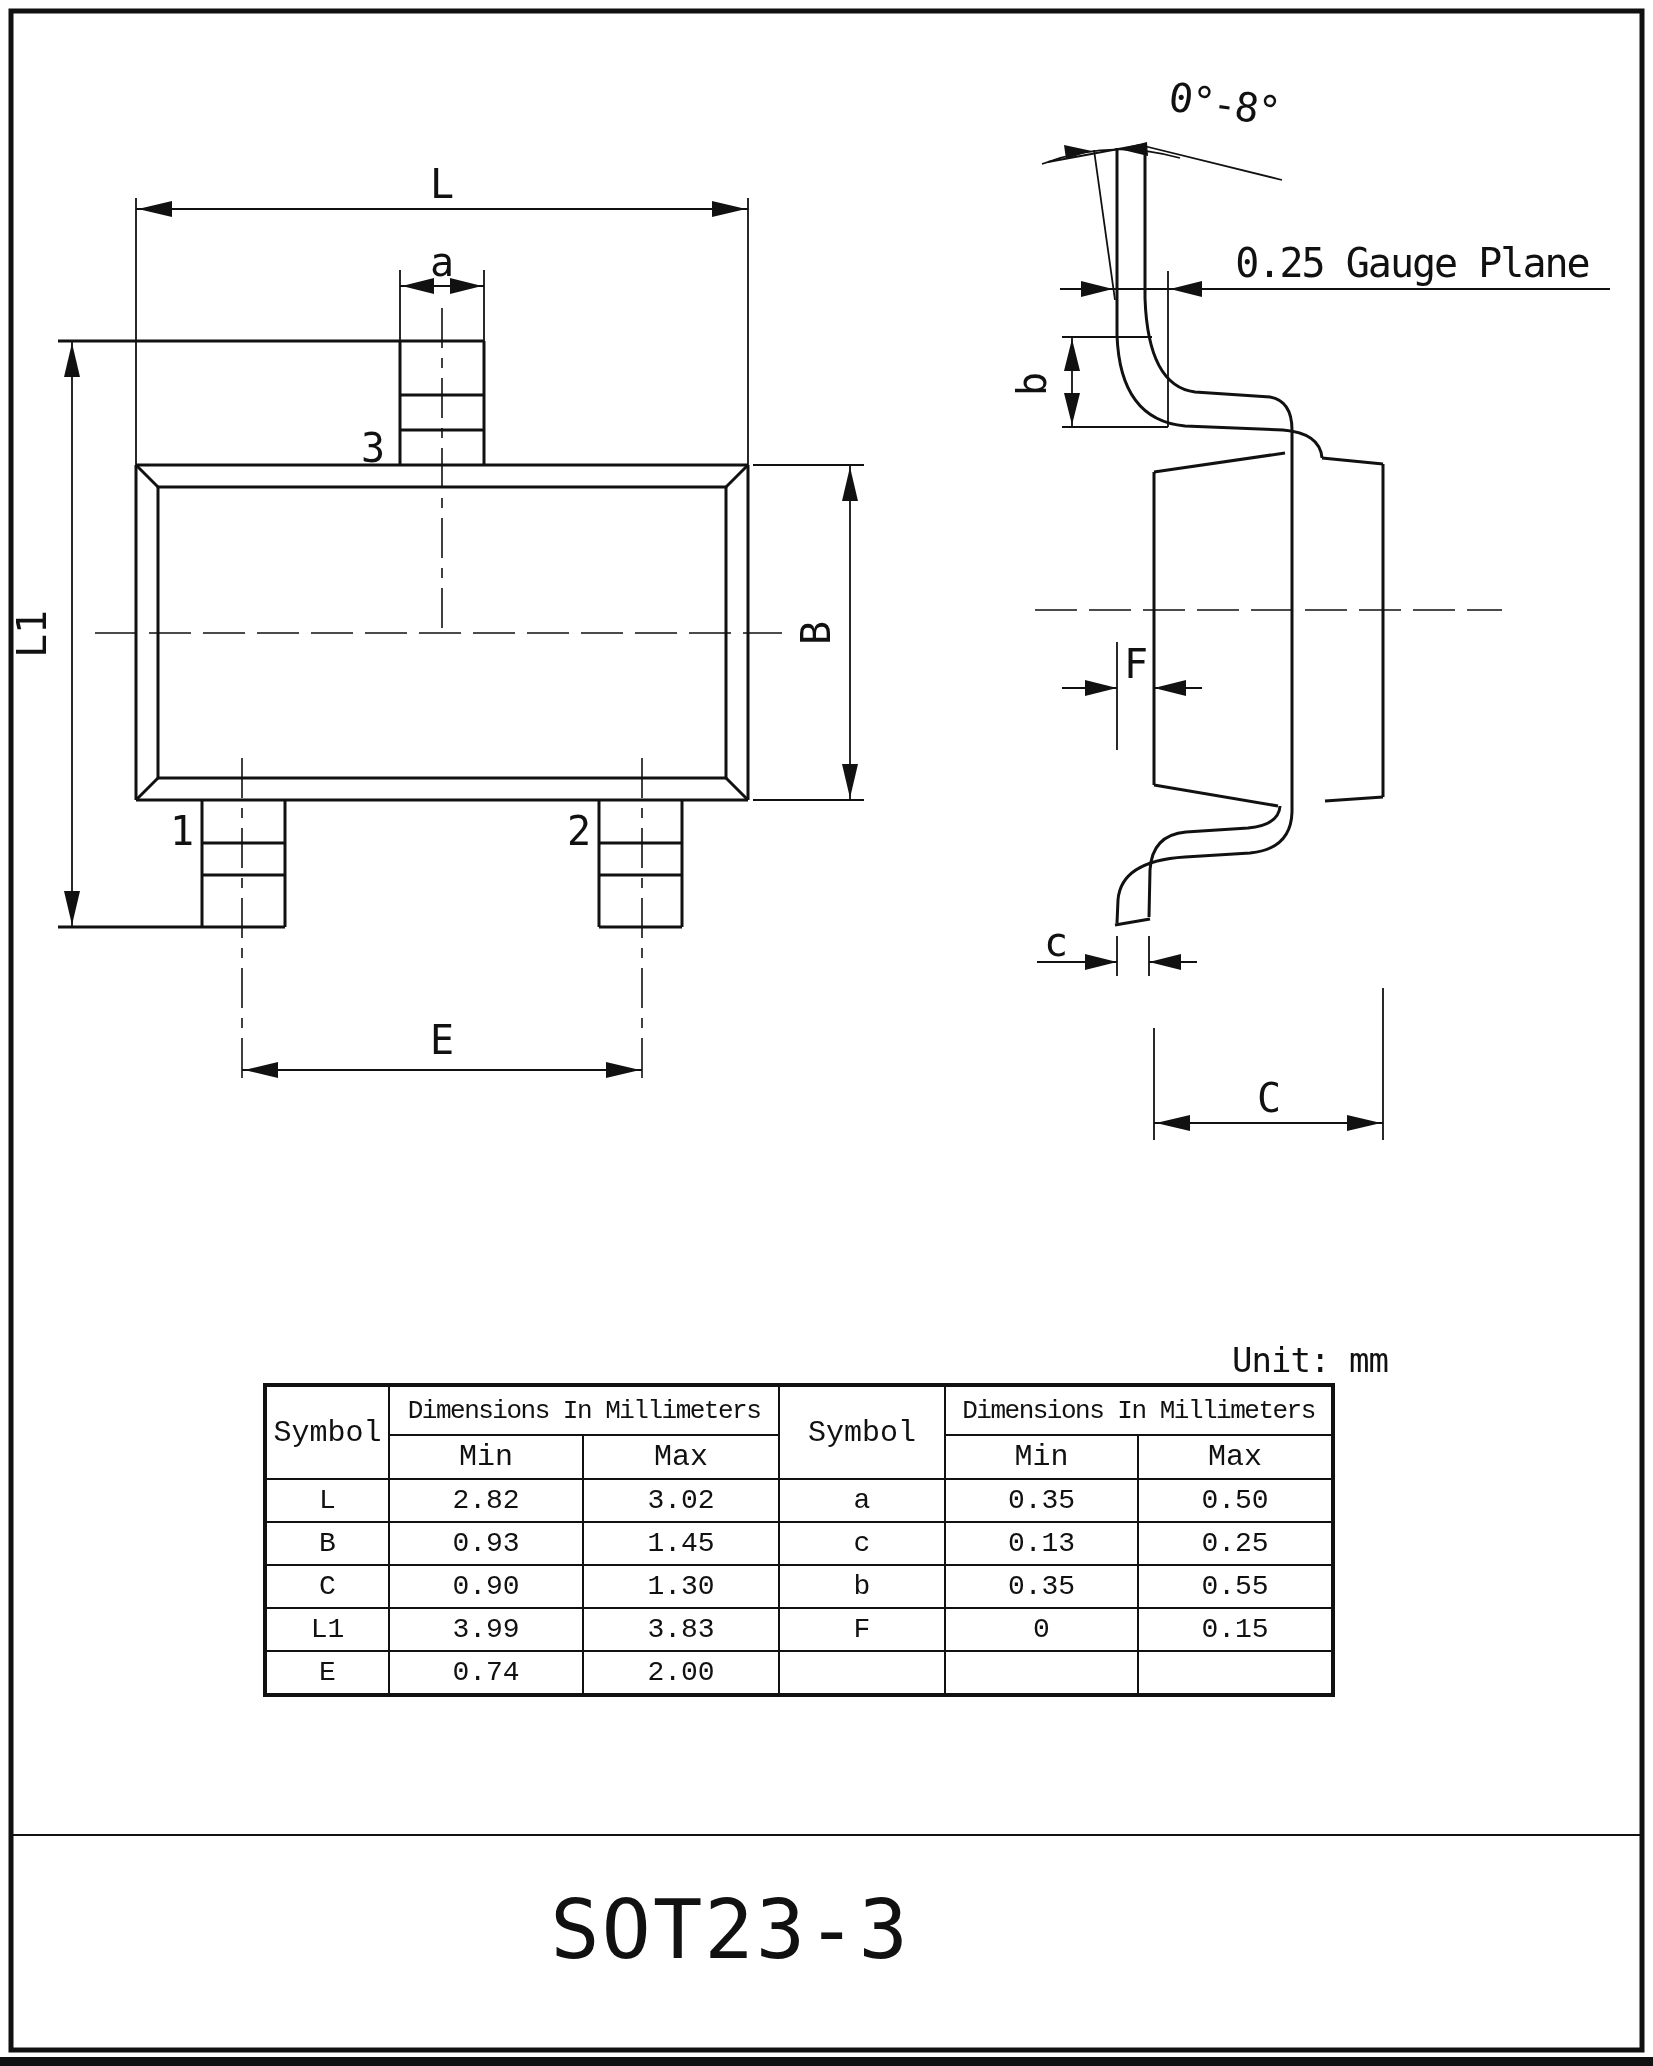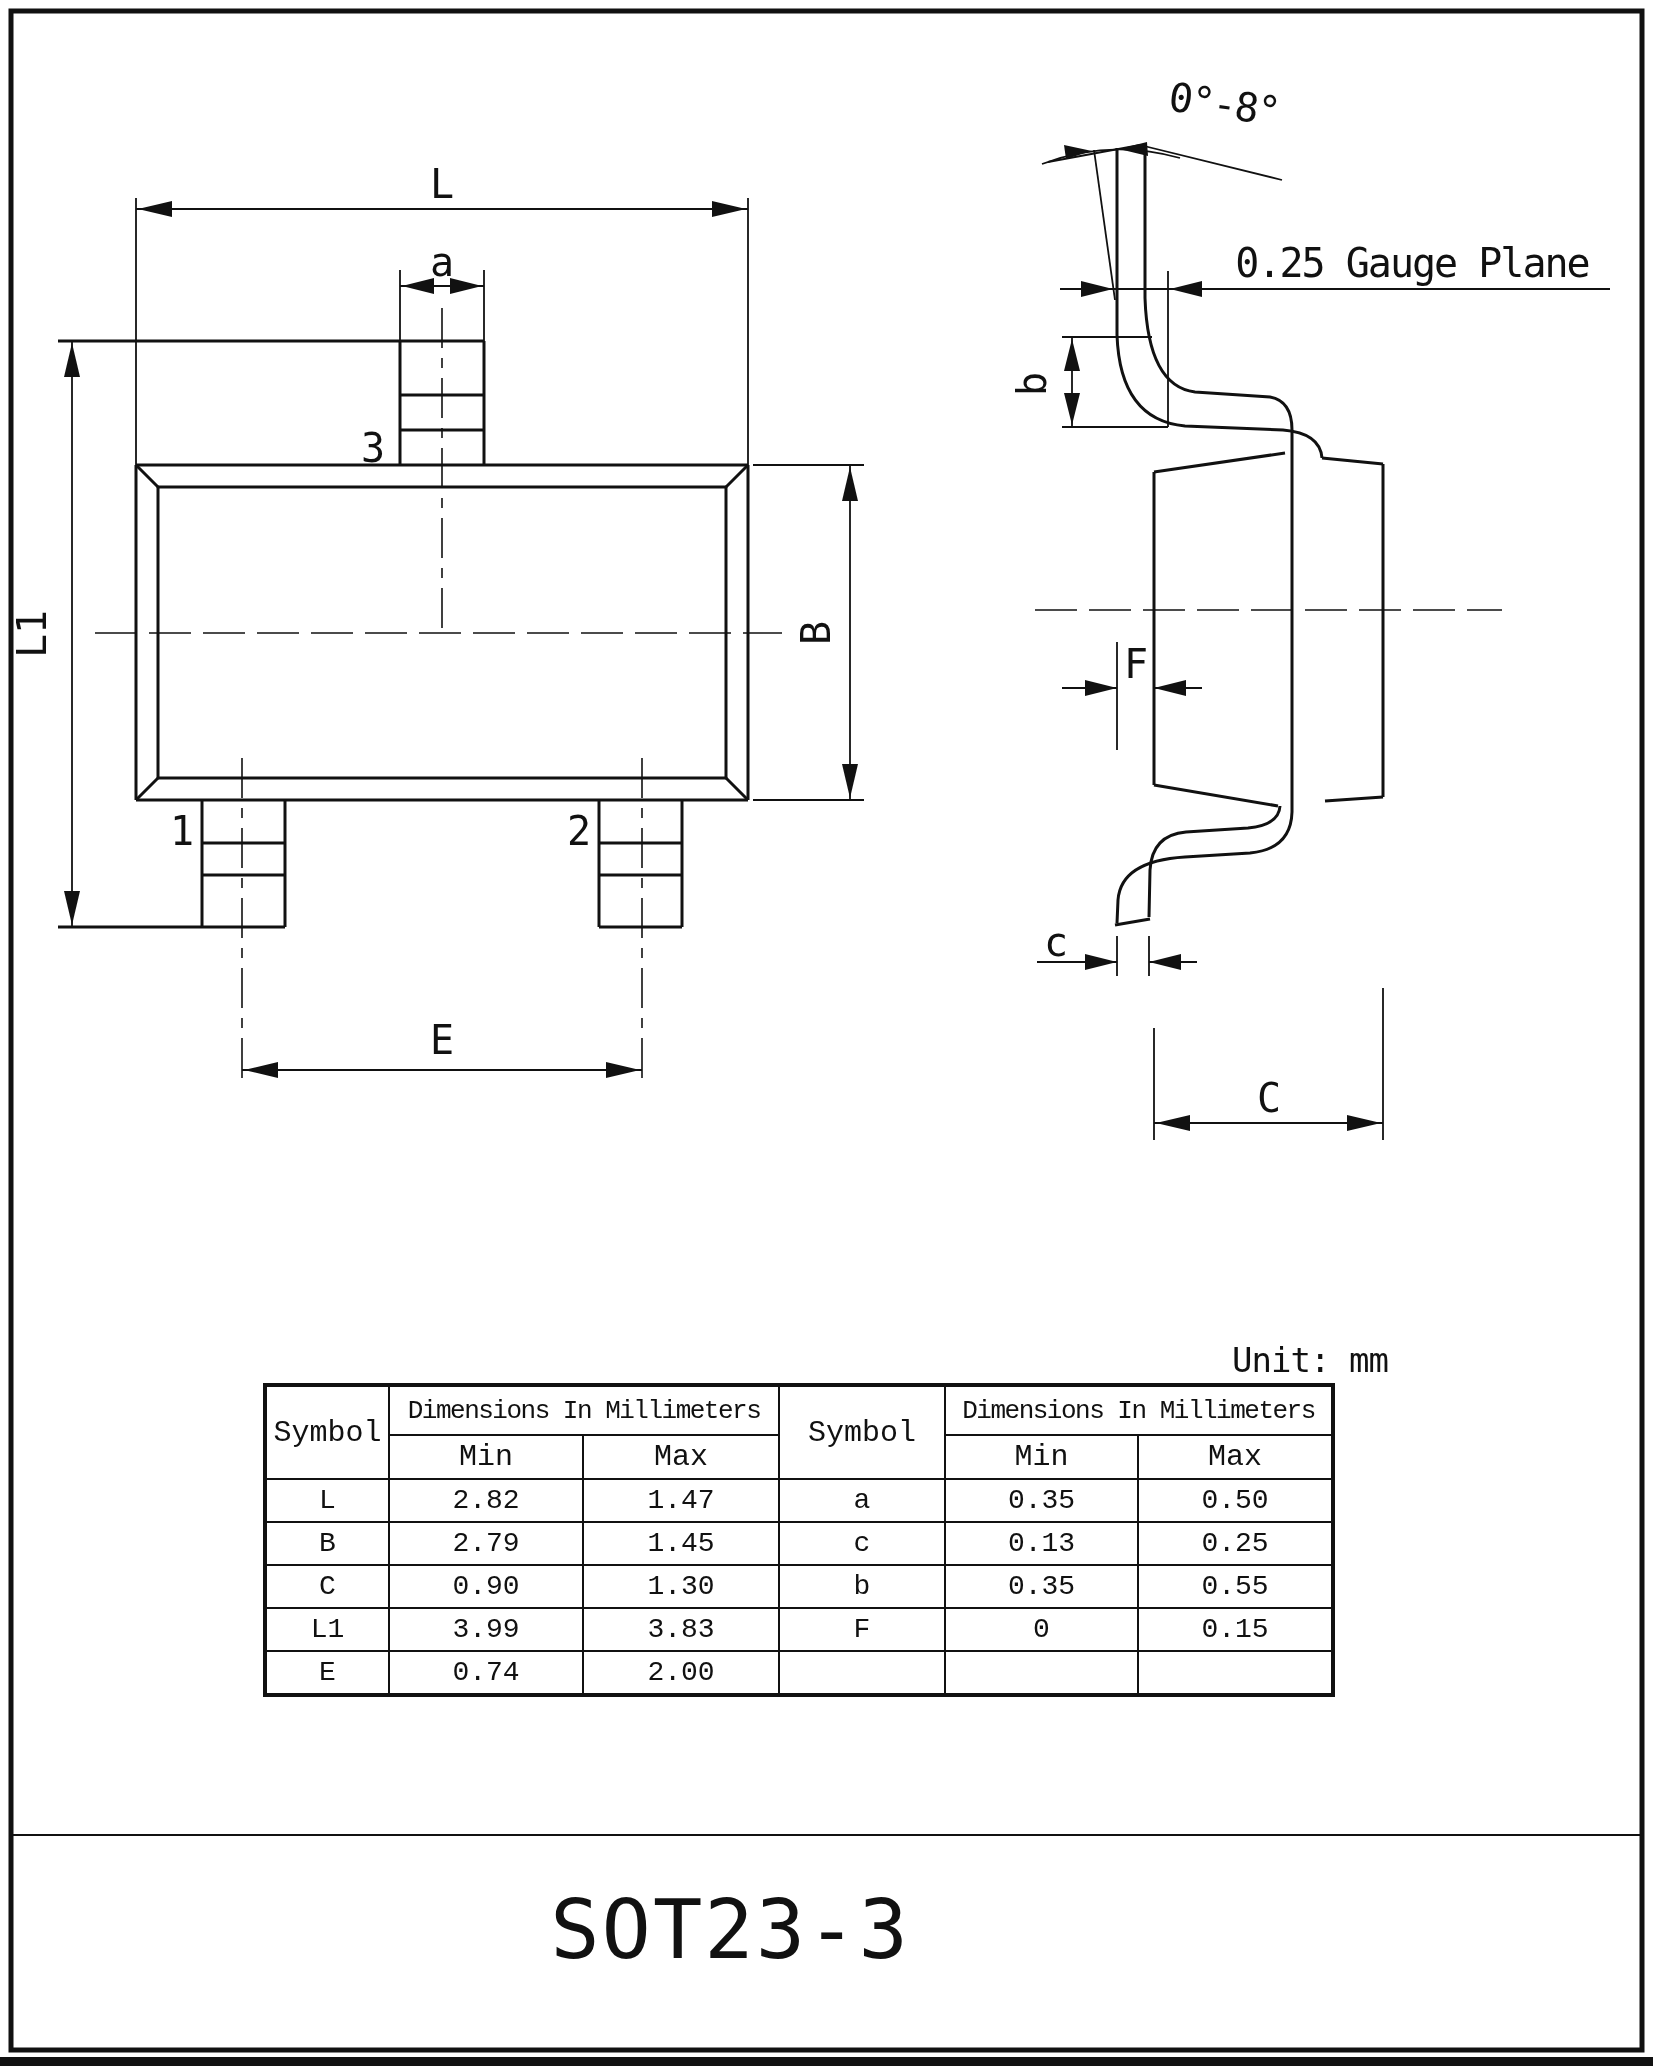--- a/index.html
+++ b/index.html
@@ -238,28 +238,28 @@
   </tr>
   <tr style="height:44px">
     <td class="hdr">Min</td>
     <td class="hdr">Max</td>
     <td class="hdr">Min</td>
     <td class="hdr">Max</td>
   </tr>
   <tr style="height:43px">
     <td>L</td>
     <td>2.82</td>
-    <td>1.47</td>
+    <td>3.02</td>
     <td>a</td>
     <td>0.35</td>
     <td>0.50</td>
   </tr>
   <tr style="height:43px">
     <td>B</td>
-    <td>2.79</td>
+    <td>0.93</td>
     <td>1.45</td>
     <td>c</td>
     <td>0.13</td>
     <td>0.25</td>
   </tr>
   <tr style="height:43px">
     <td>C</td>
     <td>0.90</td>
     <td>1.30</td>
     <td>b</td>

